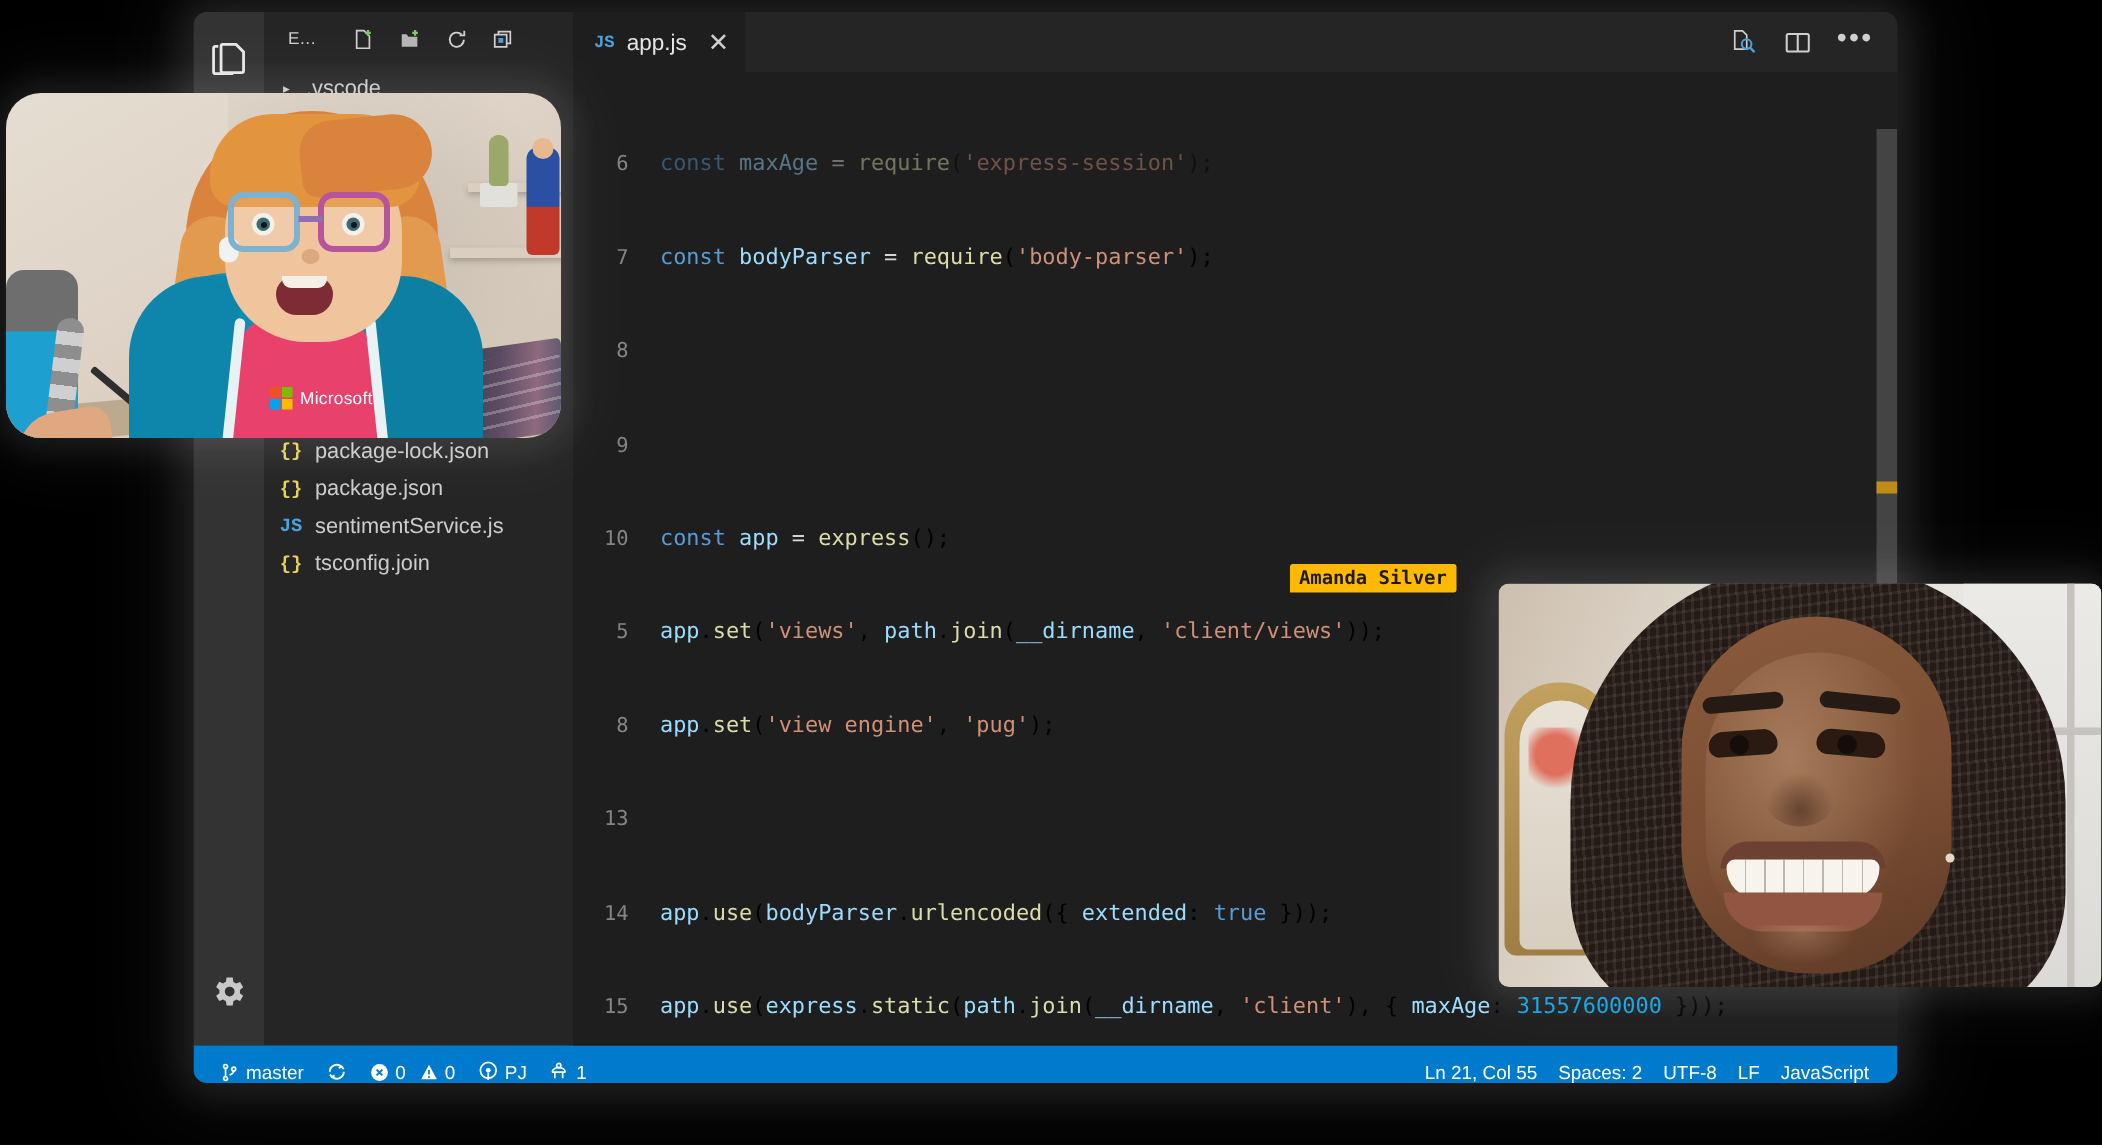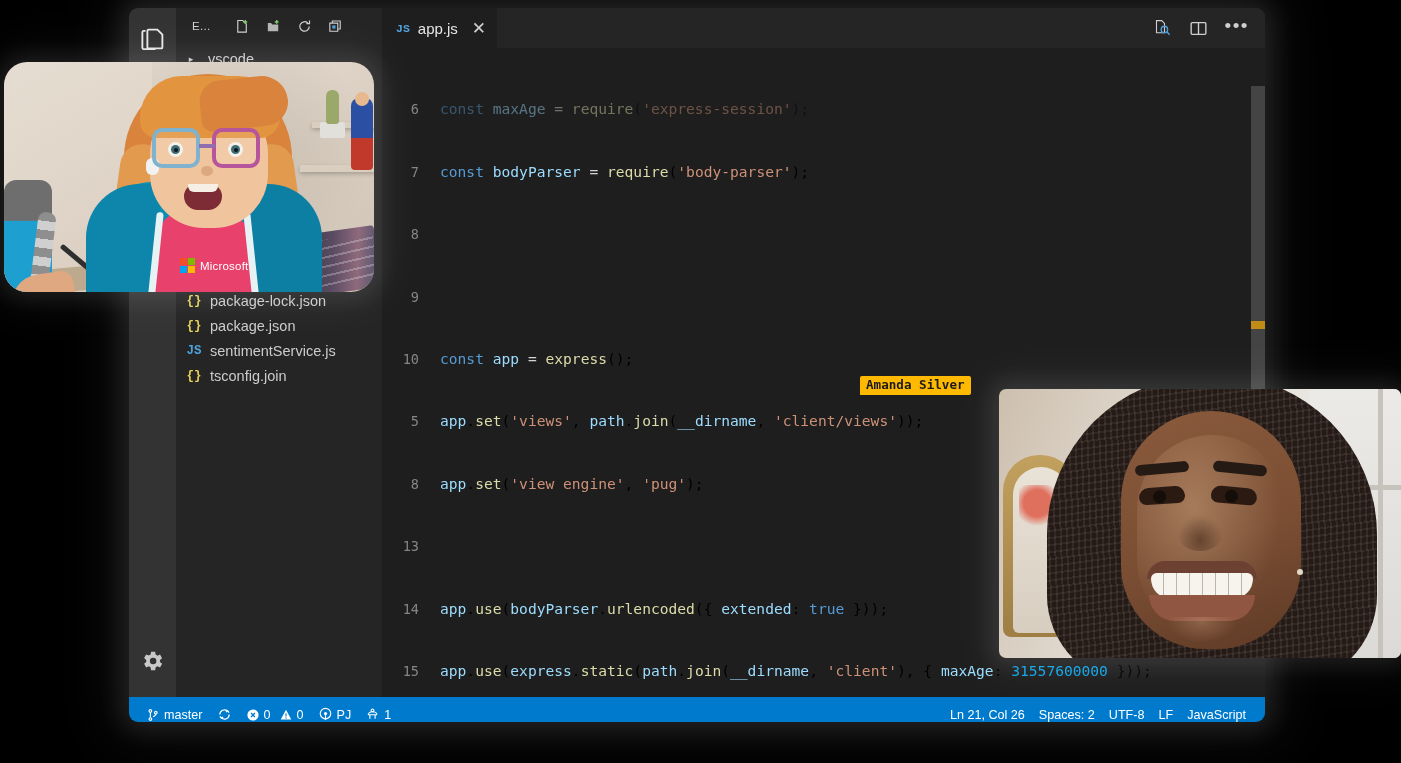--- a/index.html
+++ b/index.html
@@ -434,21 +434,21 @@
             <svg width="15" height="15" viewBox="0 0 16 16" fill="none" stroke="#fff" stroke-width="1.2">
               <circle cx="8" cy="3.6" r="1.5"></circle>
                 <path d="M3.4 8.3c0-1.9 2-3.2 4.6-3.2s4.6 1.3 4.6 3.2"></path>
               <path d="M5.2 8.6v4M10.8 8.6v4M3.2 8.3h9.6"></path>
             </svg>
           </span>
           <span>1</span>
         </div>
       </div>
       <div class="sb-right">
-        <div class="sb-item">Ln 21, Col 26</div>
+        <div class="sb-item">Ln 21, Col 55</div>
         <div class="sb-item">Spaces: 2</div>
         <div class="sb-item">UTF-8</div>
         <div class="sb-item">LF</div>
         <div class="sb-item">JavaScript</div>
       </div>
     </div>
   </div>
 
   <div class="cam" id="cam-left">
     <div class="cam-inner">

